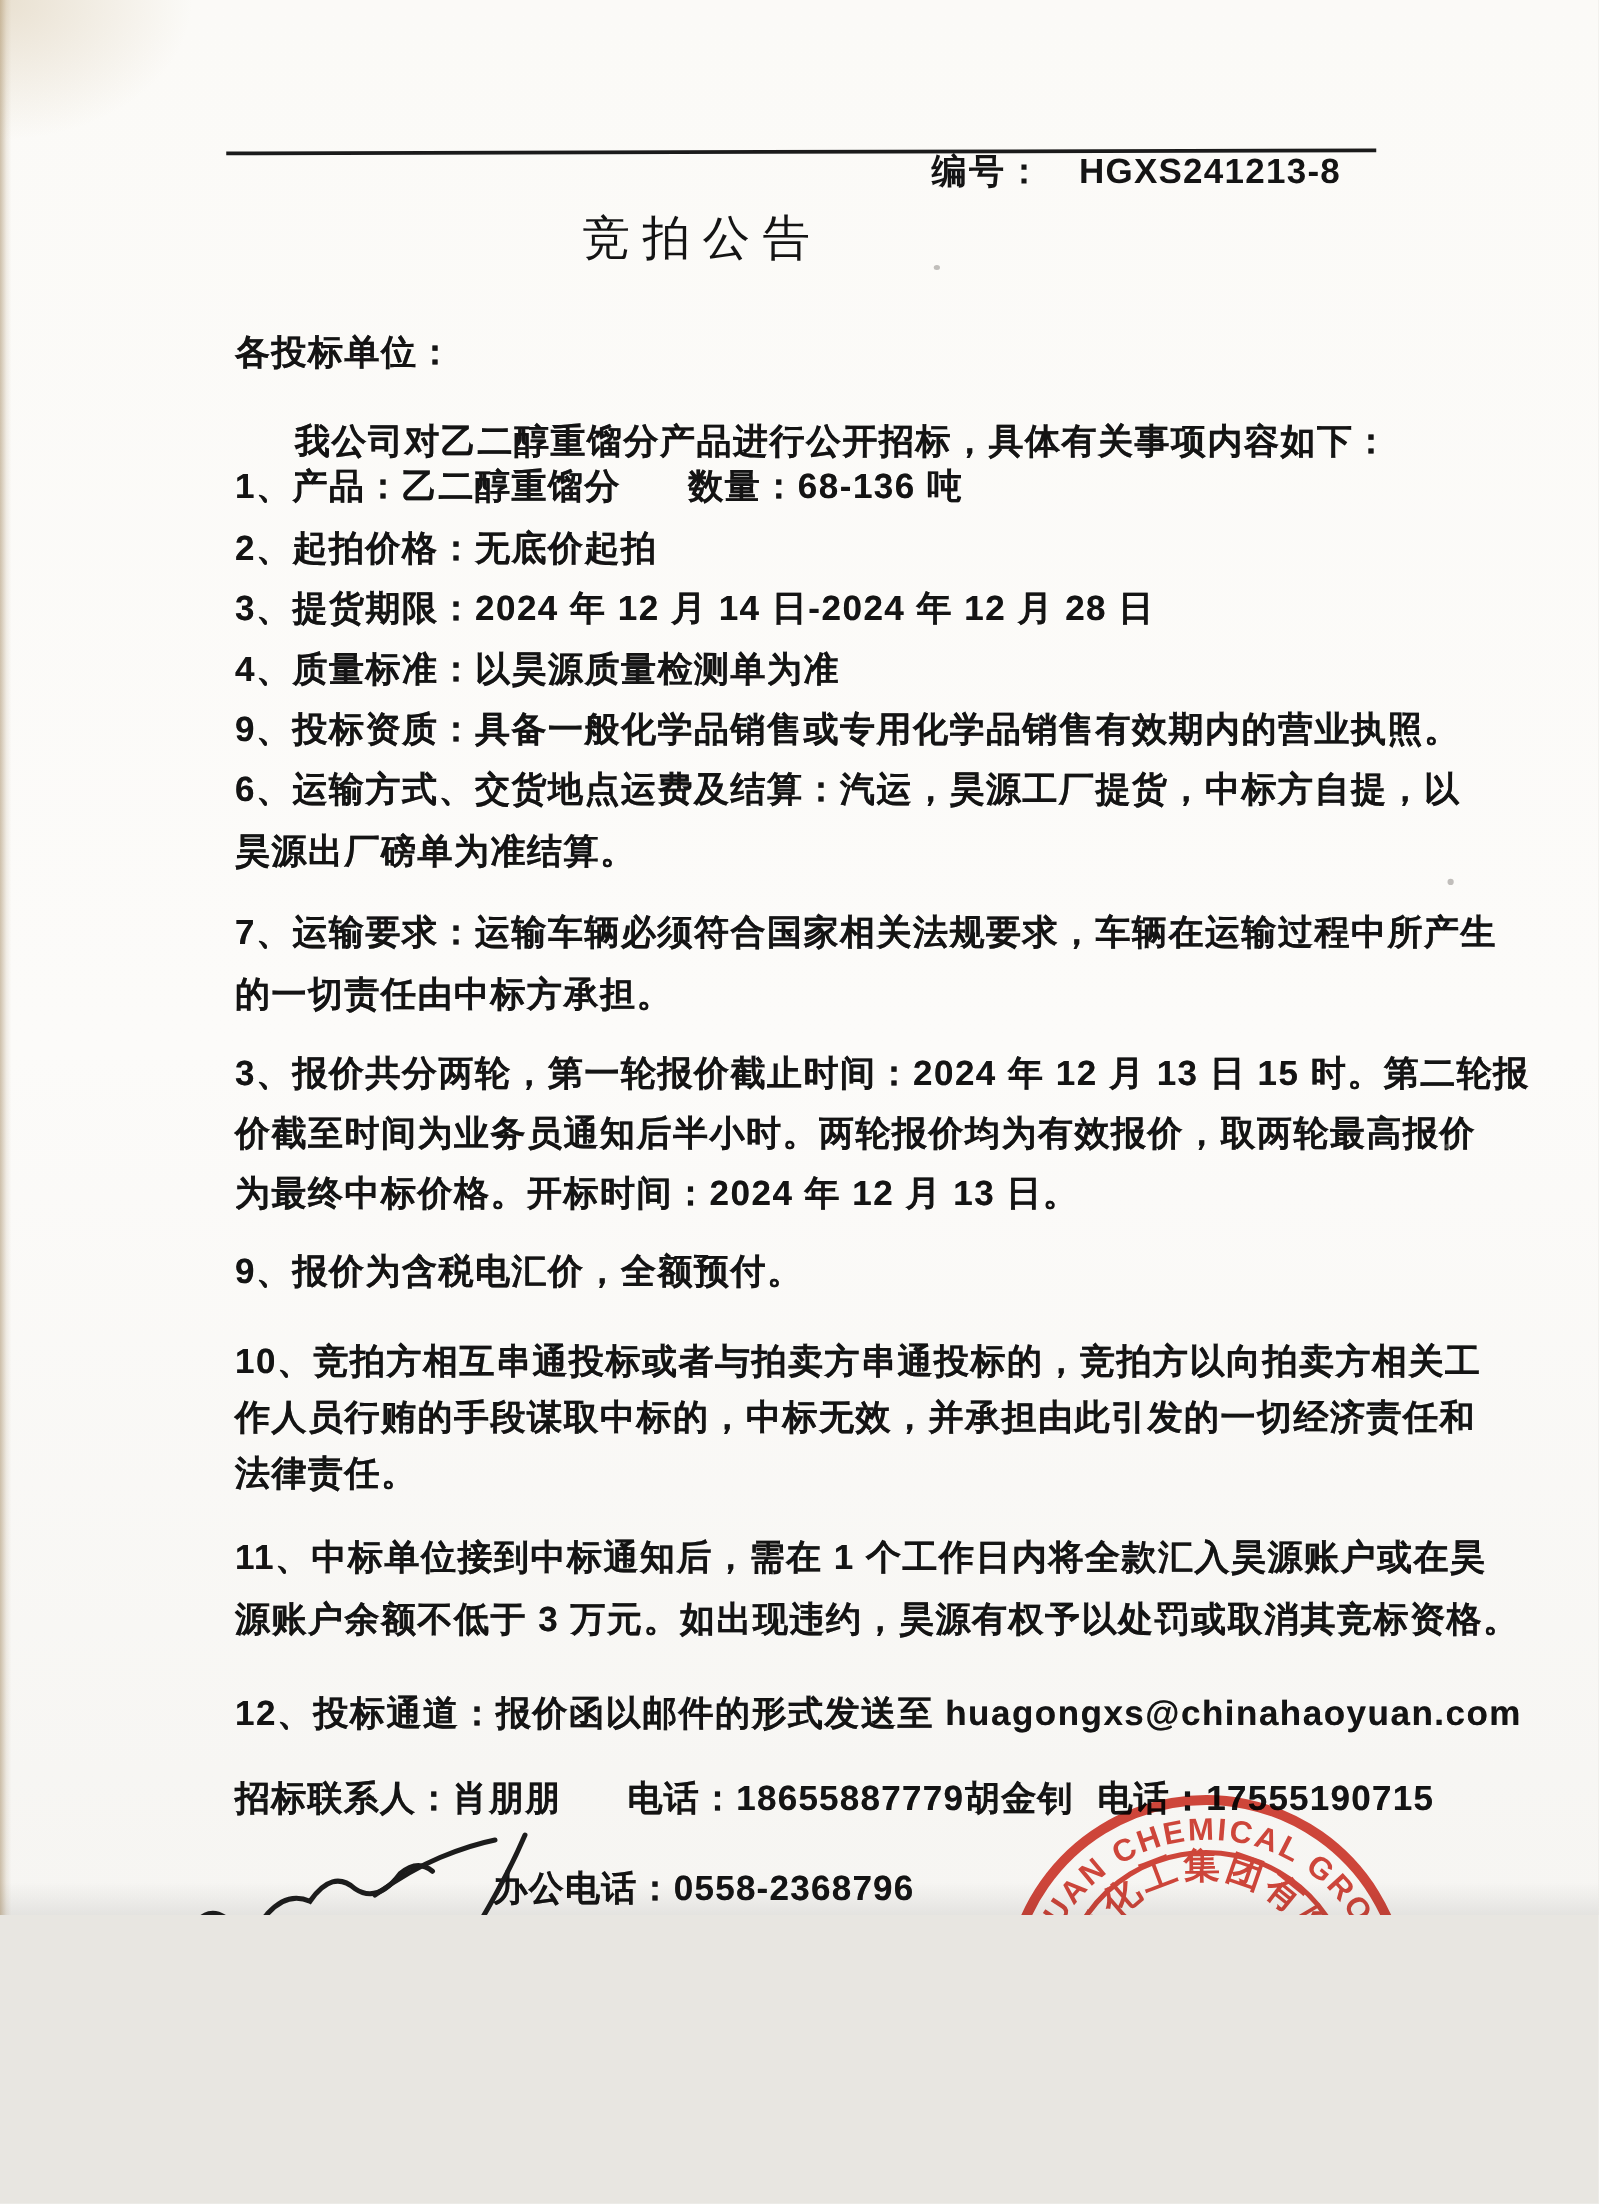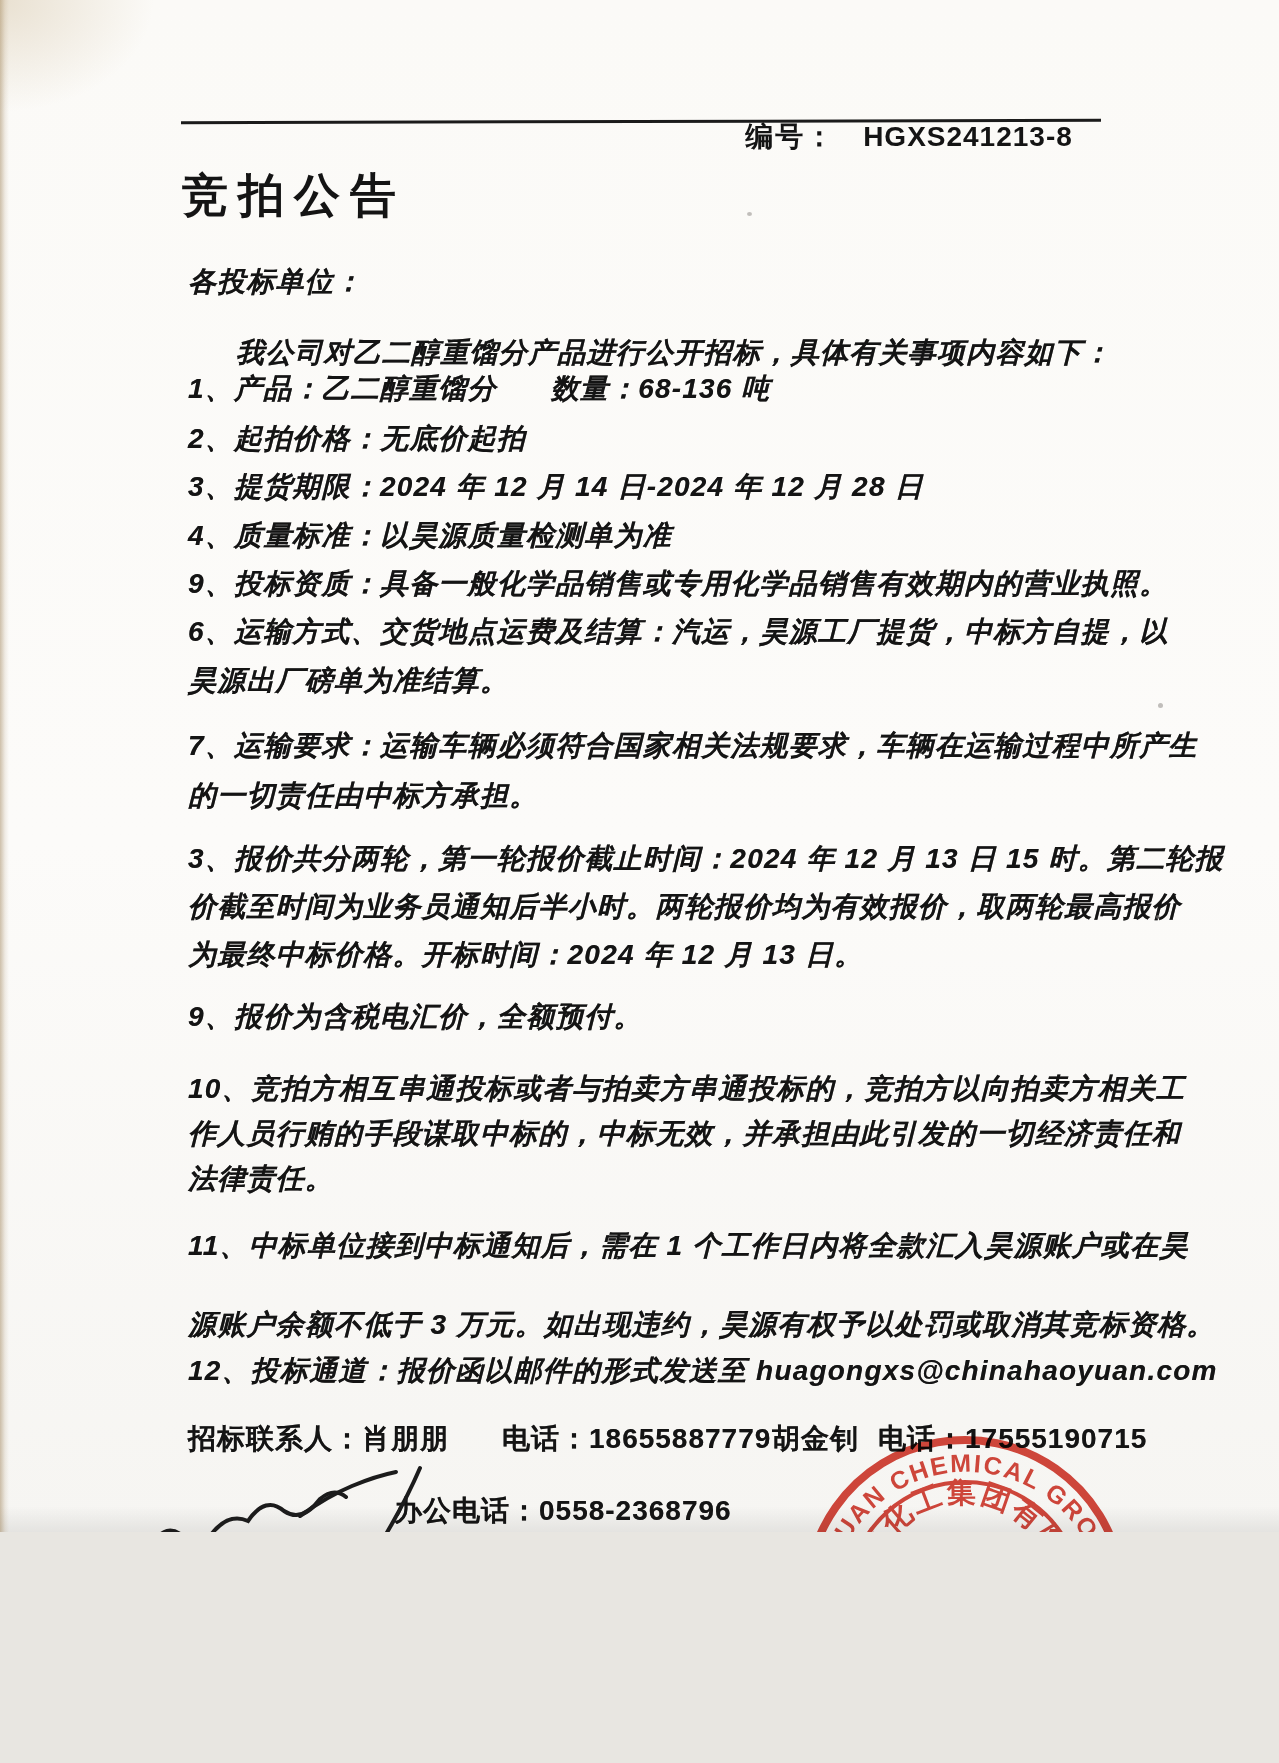--- a/index.html
+++ b/index.html
@@ -11,22 +11,22 @@
       linear-gradient(to right, rgba(150,120,75,.45) 0px, rgba(150,120,75,.12) 5px, rgba(150,120,75,0) 9px),
       linear-gradient(to top, rgba(70,70,70,.10) 0px, rgba(70,70,70,0) 26px),
       linear-gradient(180deg,#fbfaf7 0%,#fcfbf9 55%,#f6f5f2 100%);
     overflow:hidden;
     font-family:"Liberation Sans", sans-serif;
     color:#141414;
   }
   .ref{position:absolute;top:86px;left:706px;font-size:28px;font-weight:700;letter-spacing:2px;white-space:pre;}
   .ref .num{margin-left:28px;letter-spacing:1px;}
   .rule{position:absolute;top:120px;left:181px;width:920px;height:3px;background:#1b1b1b;transform:rotate(-0.15deg);}
-  .title{position:absolute;top:165px;left:182px;width:760px;font-size:46px;font-weight:700;letter-spacing:10px;}
-  .bl{position:absolute;left:188px;font-size:28px;font-weight:700;letter-spacing:1.2px;white-space:pre;text-shadow:0 0 .5px rgba(20,20,20,.6);font-style:italic;}
+  .title{position:absolute;top:165px;left:182px;width:760px;text-align:center;font-size:38px;font-weight:400;letter-spacing:10px;}
+  .bl{position:absolute;left:188px;font-size:28px;font-weight:700;letter-spacing:1.2px;white-space:pre;text-shadow:0 0 .5px rgba(20,20,20,.6);}
   .bl.indent{left:236px;margin-top:14px;}
   .contact{position:absolute;font-size:28px;font-weight:700;letter-spacing:1px;white-space:pre;text-shadow:0 0 .5px rgba(20,20,20,.6);}
   .company{position:absolute;top:1560px;left:786px;font-size:28px;font-weight:700;letter-spacing:1.5px;z-index:3;mix-blend-mode:multiply;}
   .docdate{position:absolute;top:1646px;left:882px;font-size:28px;font-weight:700;letter-spacing:1px;z-index:3;mix-blend-mode:multiply;white-space:pre;}
   .stamp{position:absolute;top:1428px;left:795px;width:340px;height:340px;transform:rotate(-10deg);opacity:.88;mix-blend-mode:multiply;z-index:2;}
   .hw{position:absolute;color:#191919;font-style:italic;font-weight:700;z-index:4;white-space:pre;}
   .hw1{top:1566px;left:382px;font-size:52px;transform:rotate(-4deg);letter-spacing:6px;}
   .hw2{top:1634px;left:488px;font-size:50px;transform:rotate(-7deg);letter-spacing:2px;}
   .hw3{top:1686px;left:552px;font-size:46px;transform:rotate(-9deg);letter-spacing:3px;}
   .hw4{top:1728px;left:644px;font-size:34px;transform:rotate(-16deg);}
@@ -58,21 +58,21 @@
   <div class="bl" style="top:727px">7、运输要求：运输车辆必须符合国家相关法规要求，车辆在运输过程中所产生</div>
   <div class="bl" style="top:777px">的一切责任由中标方承担。</div>
   <div class="bl" style="top:840px">3、报价共分两轮，第一轮报价截止时间：2024 年 12 月 13 日 15 时。第二轮报</div>
   <div class="bl" style="top:888px">价截至时间为业务员通知后半小时。两轮报价均为有效报价，取两轮最高报价</div>
   <div class="bl" style="top:936px">为最终中标价格。开标时间：2024 年 12 月 13 日。</div>
   <div class="bl" style="top:998px">9、报价为含税电汇价，全额预付。</div>
   <div class="bl" style="top:1070px">10、竞拍方相互串通投标或者与拍卖方串通投标的，竞拍方以向拍卖方相关工</div>
   <div class="bl" style="top:1115px">作人员行贿的手段谋取中标的，中标无效，并承担由此引发的一切经济责任和</div>
   <div class="bl" style="top:1160px">法律责任。</div>
   <div class="bl" style="top:1227px">11、中标单位接到中标通知后，需在 1 个工作日内将全款汇入昊源账户或在昊</div>
-  <div class="bl" style="top:1306px">源账户余额不低于 3 万元。如出现违约，昊源有权予以处罚或取消其竞标资格。</div>
+  <div class="bl" style="top:1277px">源账户余额不低于 3 万元。如出现违约，昊源有权予以处罚或取消其竞标资格。</div>
   <div class="bl" style="top:1352px">12、投标通道：报价函以邮件的形式发送至 huagongxs@chinahaoyuan.com</div>
 
   <div class="contact" style="top:1420px;left:188px">招标联系人：肖朋朋</div>
   <div class="contact" style="top:1420px;left:502px">电话：18655887779</div>
   <div class="contact" style="top:1420px;left:772px">胡金钊</div>
   <div class="contact" style="top:1420px;left:878px">电话：17555190715</div>
   <div class="contact" style="top:1492px;left:394px">办公电话：0558-2368796</div>
 
   <div class="company">安徽昊源化工集团有限公司</div>
   <div class="docdate">2024 年 12 月 13 日</div>

